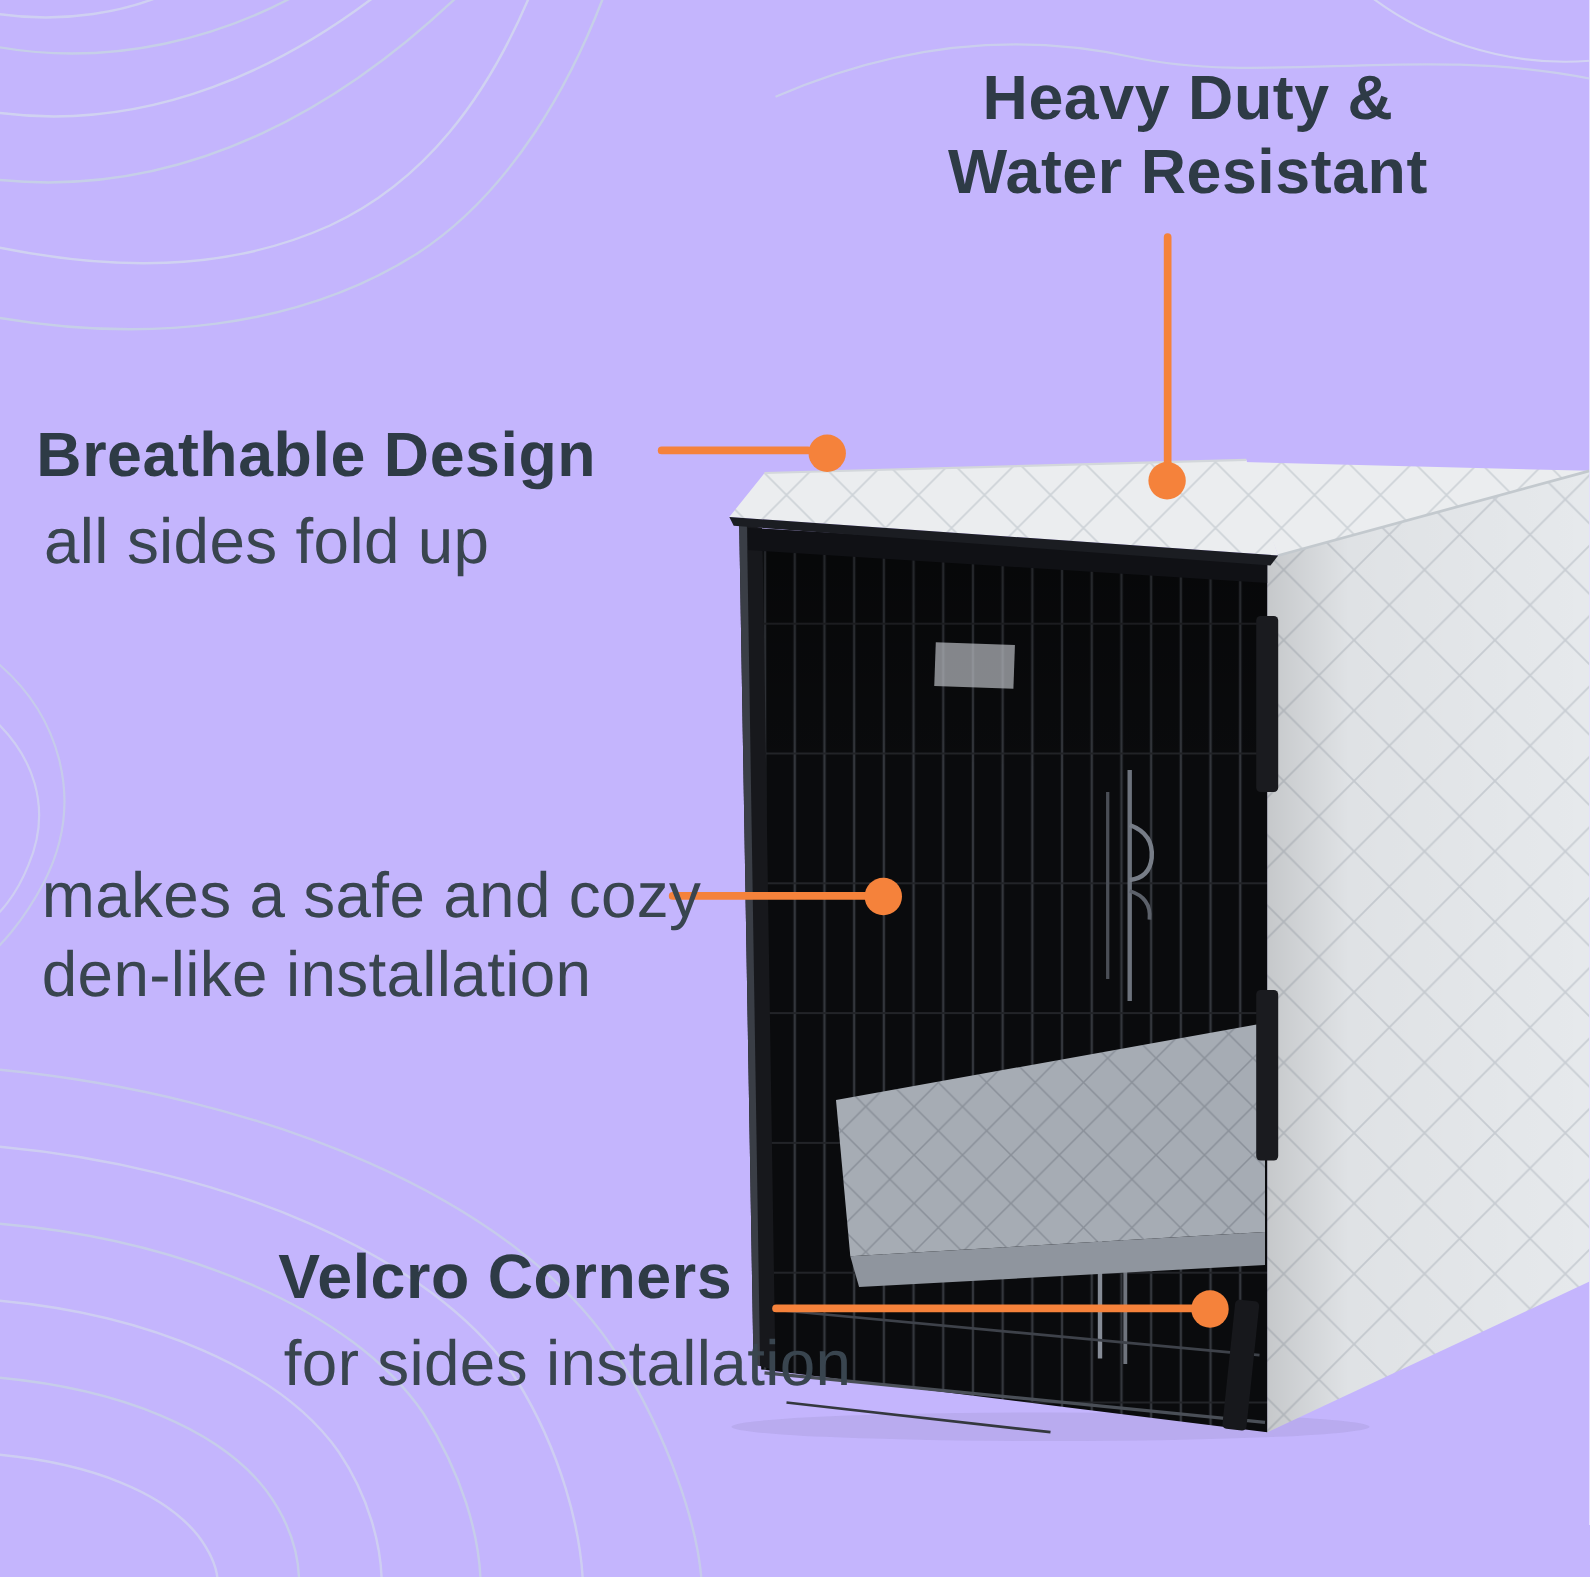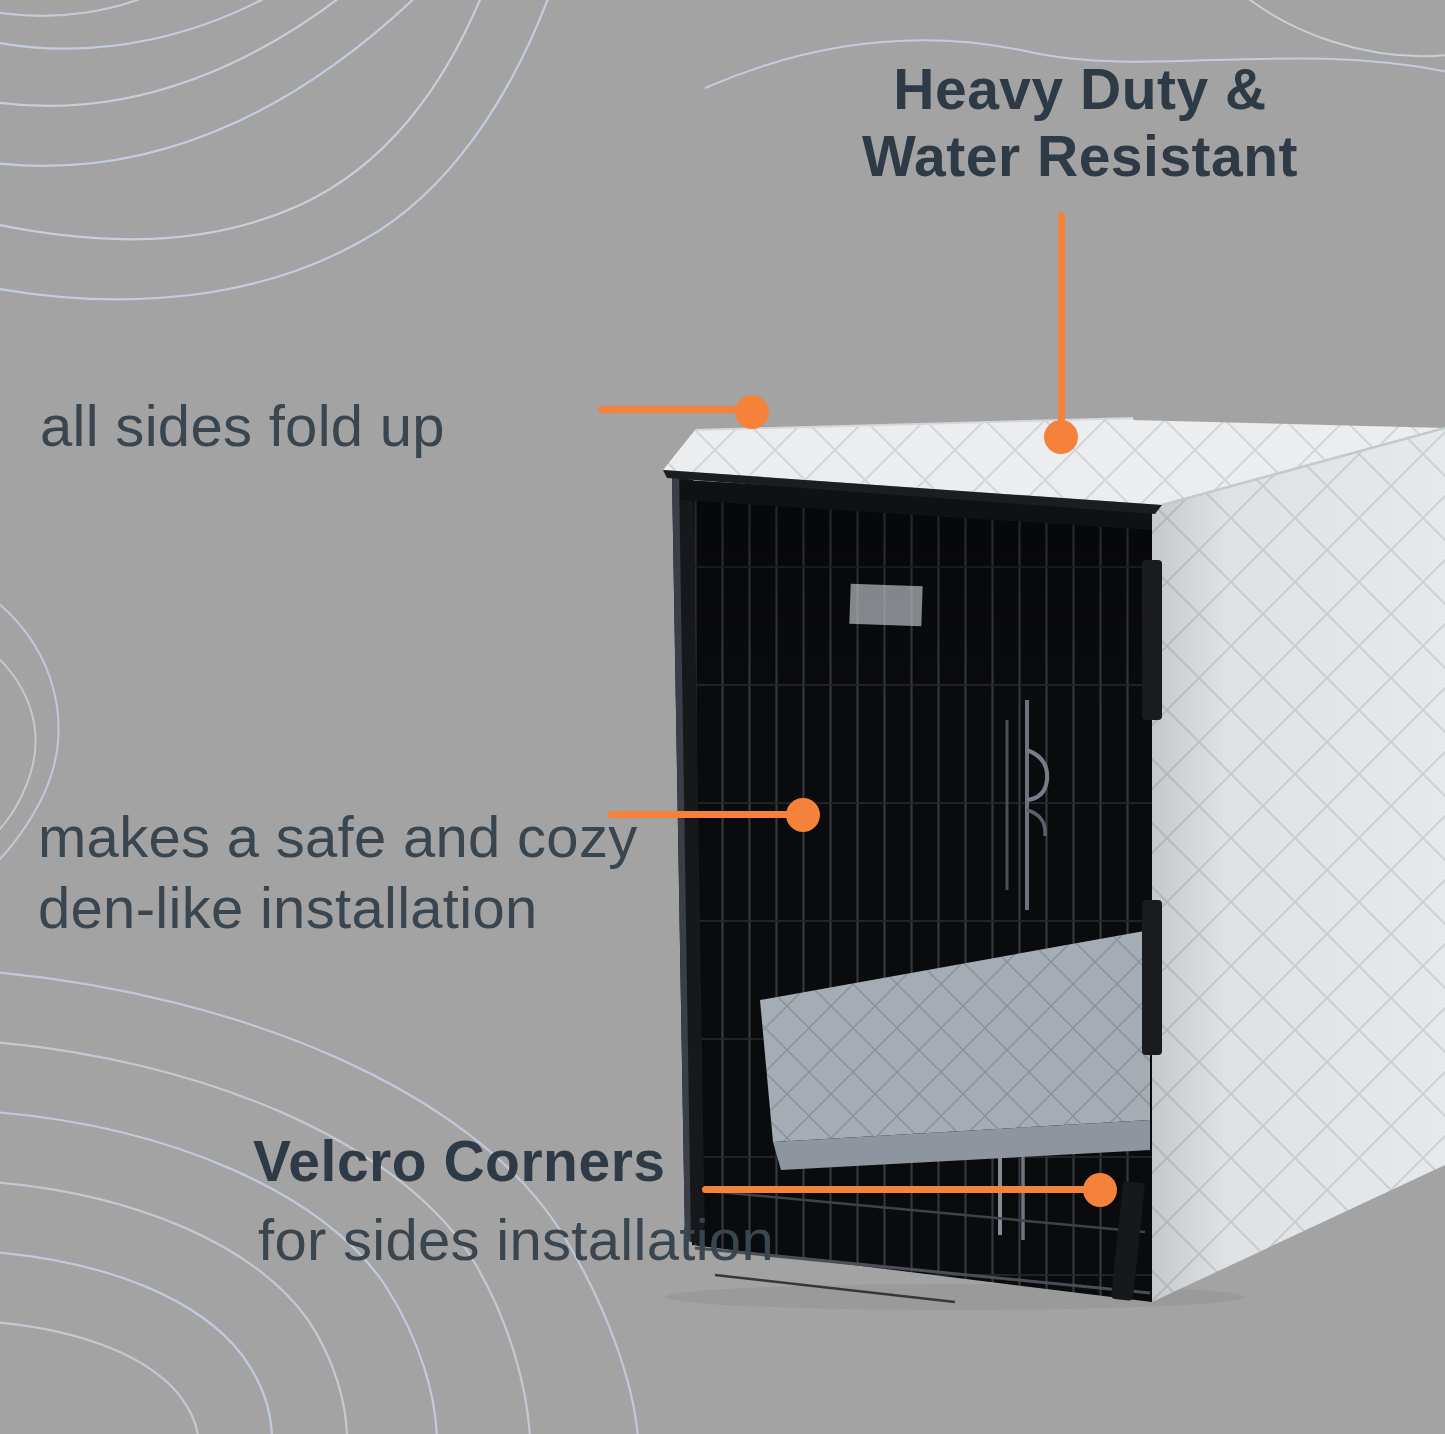--- a/index.html
+++ b/index.html
@@ -4,39 +4,39 @@
 <style>
   :root{
     --accent:#F5823B;
     --heading:#2E3B46;
     --body:#39454F;
     --wave:#C7D1E6;
   }
   *{margin:0;padding:0;box-sizing:border-box;}
   html,body{width:1445px;height:1434px;background:#ffffff;overflow:hidden;}
   body{font-family:"Liberation Sans", sans-serif;color:var(--heading);}
-  .stage{position:relative;width:1445px;height:1434px;background:#a3a3a3;}
+  .stage{position:relative;width:1445px;height:1434px;background:#c4b5fd;}
   svg.waves{position:absolute;left:0;top:0;}
   svg.crate{position:absolute;left:655px;top:390px;}
   .callout{position:absolute;z-index:5;}
   .callout-title{font-weight:700;font-size:57px;line-height:1.18;letter-spacing:.5px;color:var(--heading);}
   .callout-sub{font-weight:400;font-size:58px;line-height:1.22;letter-spacing:.3px;color:var(--body);margin-top:10px;}
   .center{text-align:center;}
   .line{position:absolute;background:var(--accent);border-radius:4px;z-index:4;}
   .dot{position:absolute;width:34px;height:34px;border-radius:50%;background:var(--accent);z-index:4;}
   
   .co-heavy{left:780px;top:56px;width:600px;}
   .line-heavy{left:1058px;top:212px;width:7px;height:212px;}
   .dot-heavy{left:1044px;top:420px;}
   .co-breathable{left:33px;top:381px;}
   .co-breathable .callout-sub{margin-left:7px;}
   .line-breathable{left:598px;top:406px;width:140px;height:7px;}
   .dot-breathable{left:735px;top:395px;}
   .co-security{left:33px;top:778px;}
-  .co-security .callout-sub{margin-left:5px;margin-top:24px;}
+  .co-security .callout-sub{margin-left:5px;margin-top:2px;}
   .line-security{left:608px;top:811px;width:182px;height:7px;}
   .dot-security{left:786px;top:798px;}
   .co-velcro{left:253px;top:1128px;}
   .co-velcro .callout-sub{margin-left:5px;}
   .line-velcro{left:702px;top:1186px;width:388px;height:7px;}
   .dot-velcro{left:1083px;top:1173px;}
 </style>
 </head>
 <body>
 
@@ -159,20 +159,21 @@
   <div class="callout co-heavy center">
     <div class="callout-title">
       <span>Heavy Duty &amp;</span><br>
       <span>Water Resistant</span>
     </div>
   </div>
   <div class="line line-heavy"></div>
   <div class="dot dot-heavy"></div>
 
   <div class="callout co-breathable">
+    <div class="callout-title">Breathable Design</div>
     <div class="callout-sub">all sides fold up</div>
   </div>
   <div class="line line-breathable"></div>
   <div class="dot dot-breathable"></div>
 
   <div class="callout co-security">
     <div class="callout-sub">
       <span>makes a safe and cozy</span><br>
       <span>den-like installation</span>
     </div>

